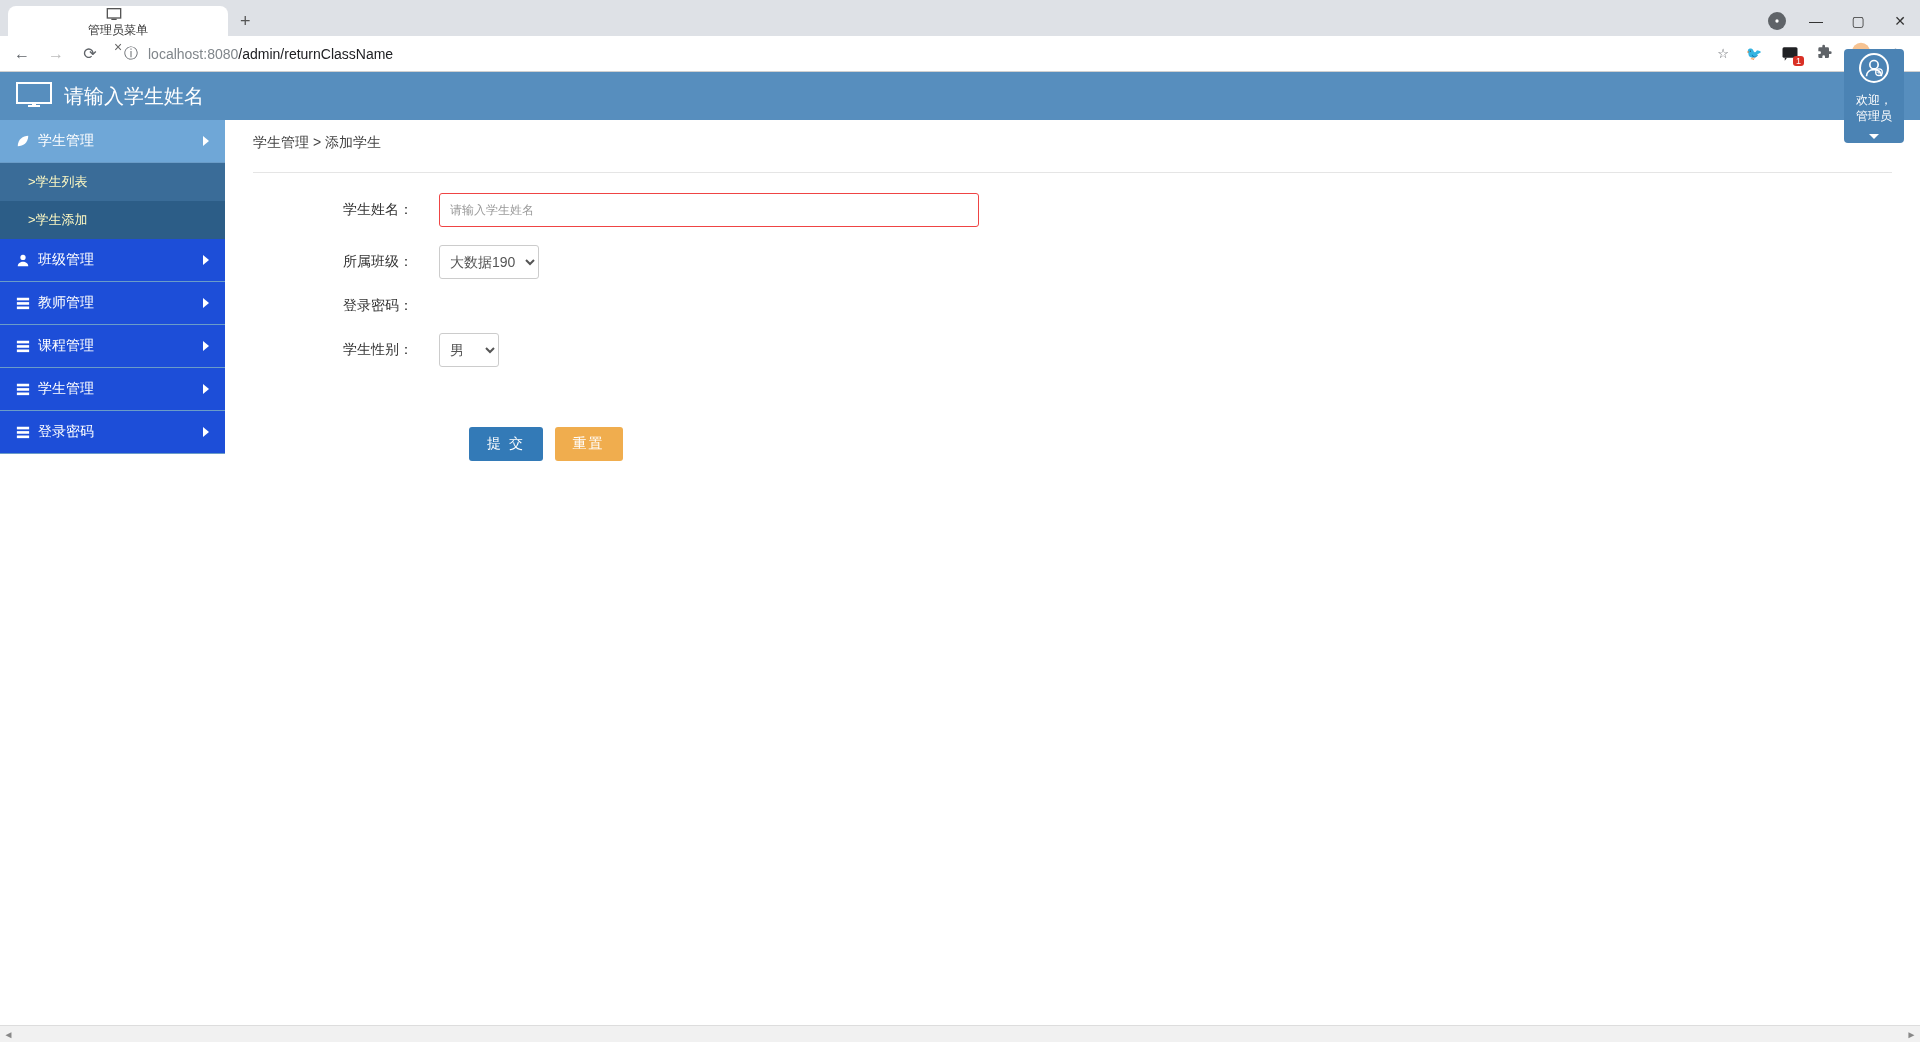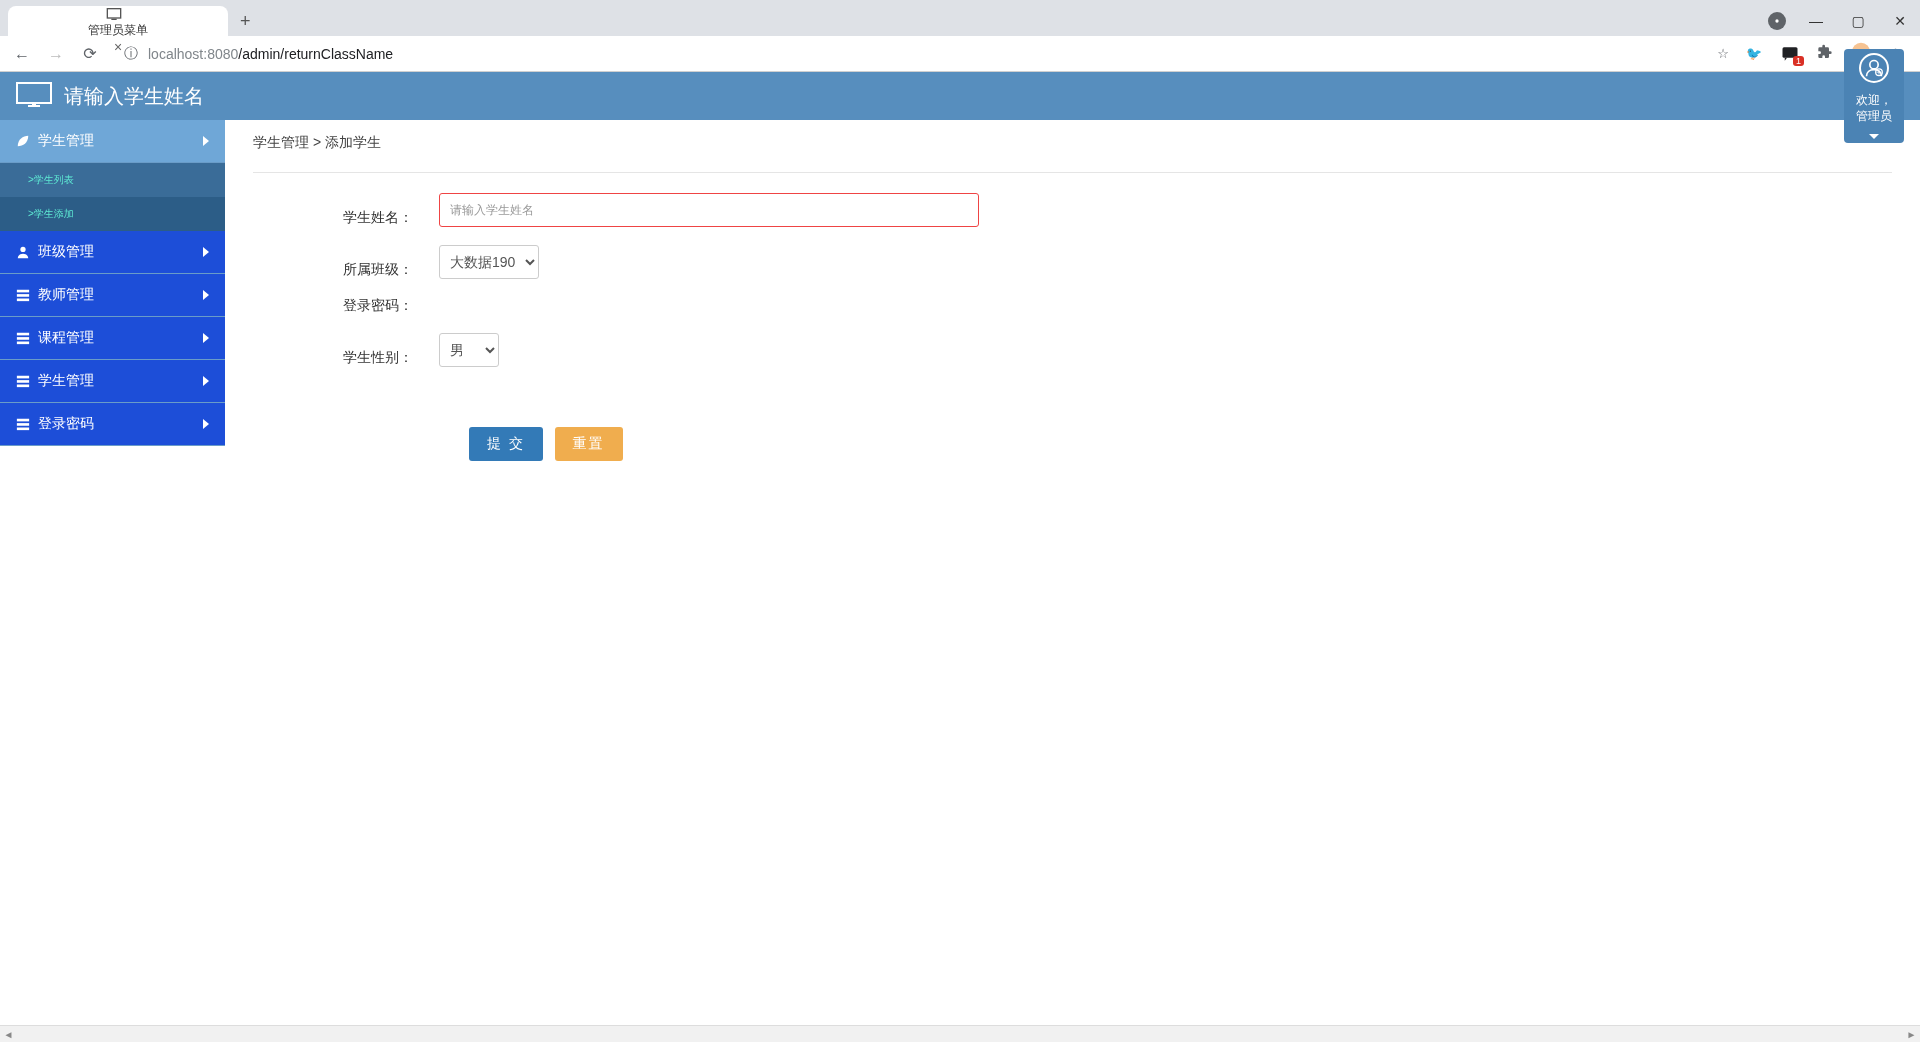--- a/index.html
+++ b/index.html
@@ -40,28 +40,28 @@
 
     
     .layout { display: flex; height: calc(1042px - 36px - 36px - 48px - 17px); }
 
     
     .sidebar { width: 225px; background: #fff; }
     .menu-item { background: #1d4ed8; color: #fff; padding: 12px 16px; display: flex; align-items: center; font-size: 14px; cursor: pointer; border-bottom: 1px solid #6a9cc8; position: relative; }
     .menu-item.expanded { background: #6fa7d7; }
     .menu-item .mi-icon { width: 14px; margin-right: 8px; display:inline-flex; align-items:center;}
     .menu-item .arrow { position: absolute; right: 16px; width:0;height:0;border-top:5px solid transparent;border-bottom:5px solid transparent;border-left:6px solid #fff;}
-    .sub-item { background: #2c5d87; color: #5eead4; padding: 10px 28px; font-size: 10px; cursor: pointer; }
+    .sub-item { background: #2c5d87; color: #fef9c3; padding: 10px 28px; font-size: 13px; cursor: pointer; }
     .sub-item.lighter { background: #3a6c98; }
 
     
     .main { flex: 1; padding: 14px 28px; }
     .breadcrumb { color: #444; font-size: 14px; padding-bottom: 20px; border-bottom: 1px solid #e5e5e5; margin-bottom: 20px; }
     .form { padding-left: 90px; }
-    .form-row { display: flex; align-items: flex-end; margin-bottom: 18px; }
+    .form-row { display: flex; align-items: center; margin-bottom: 18px; }
     .form-label { width: 96px; text-align: left; color: #333; font-size: 14px; }
     .form-input { width: 540px; height: 34px; border: 1px solid #ef4444; border-radius: 3px; padding: 12px 10px; font-size: 12px; color: #555; }
     .form-input::placeholder{color:#999;}
     .form-select { height: 34px; border: 1px solid #ccc; border-radius: 3px; padding: 0 6px; font-size: 14px; color: #555; background:#fff;}
     .select-wide{width:100px;}
     .select-narrow{width:60px;}
     .btn-row { padding-left: 126px; margin-top: 60px; }
     .btn { display: inline-block; padding: 8px 18px; border: none; border-radius: 3px; color: #fff; font-size: 14px; cursor: pointer; margin-right: 8px; letter-spacing: 2px;}
     .btn-primary { background: #337ab7; }
     .btn-warning { background: #f0ad4e; }

